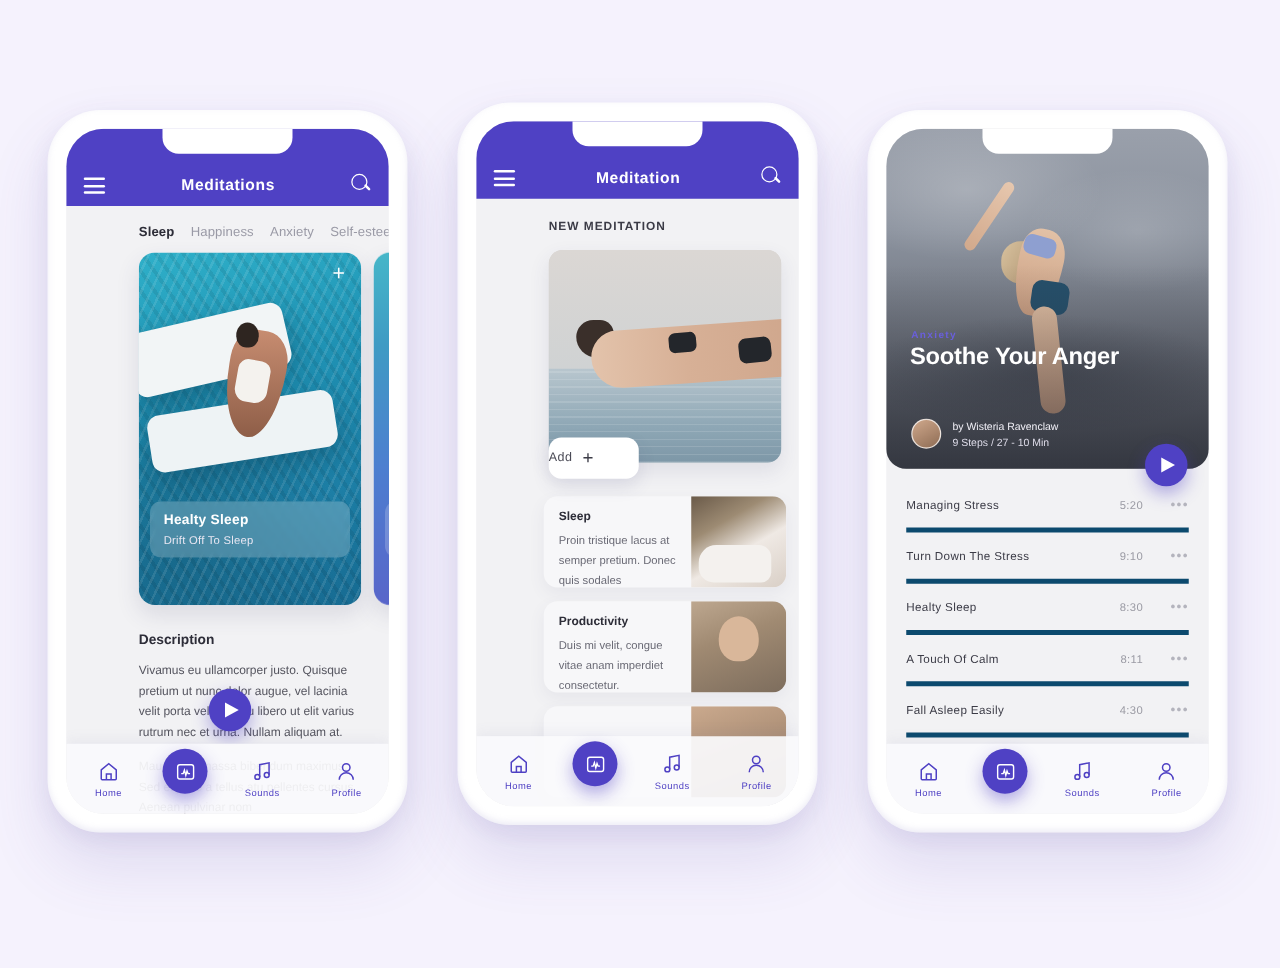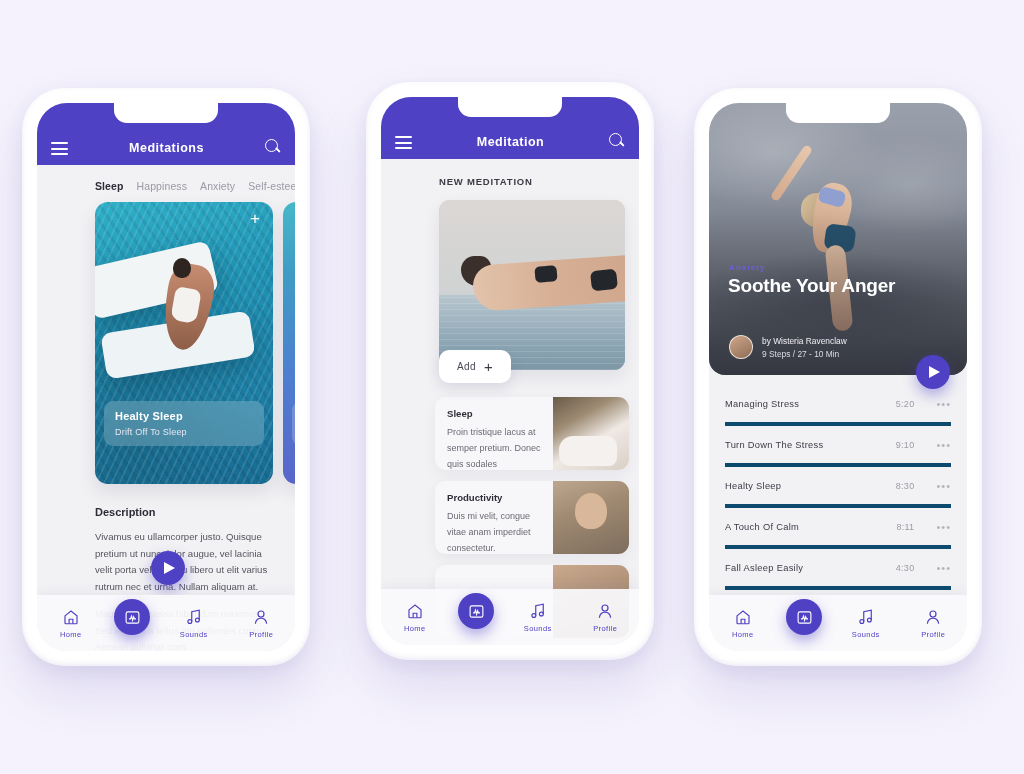--- a/index.html
+++ b/index.html
@@ -15,21 +15,21 @@
   .phone {
     position: absolute;
     width: 288px; height: 578px;
     background: #ffffff;
     border-radius: 42px;
     box-shadow:
       0 26px 50px rgba(90, 80, 160, 0.14),
       0 6px 18px rgba(90, 80, 160, 0.09),
       inset 0 -2px 5px rgba(180,175,215,0.25);
   }
-  .phone.p1 { left: 22px;  top: 88px; }
+  .phone.p1 { left: 38px;  top: 88px; }
   .phone.p2 { left: 366px; top: 82px; }
   .phone.p3 { left: 694px; top: 88px; }
 
   .screen {
     position: absolute;
     left: 15px; top: 15px;
     width: 258px; height: 548px;
     border-radius: 30px;
     overflow: hidden;
     background: #f2f2f4;
@@ -223,21 +223,21 @@
 
   .btnrow { display:flex; gap:9px; padding:0 14px; margin-top:-20px; position:relative; z-index:6; }
   .btn-play {
     flex:1; height:33px; border-radius:17px; background:#4f41c4; color:#fff;
     display:flex;align-items:center;justify-content:center;
     font-size:10px; font-weight:bold; letter-spacing:.6px;
     box-shadow:0 7px 15px rgba(79,65,196,.33); cursor:pointer;
   }
   .btn-add {
     width:72px; height:33px; border-radius:10px; background:#fff;
-    display:flex;align-items:center;justify-content:center; gap:8px;
+    display:flex;align-items:center;gap:8px;
     font-size:10px; color:#4a4a55; letter-spacing:.4px;
     box-shadow:0 6px 14px rgba(70,70,120,.13); cursor:pointer;
   }
   .btn-add .pl { font-size:15px; color:#3b3b46; font-weight:400; line-height:10px;}
 
   .mlist { margin-top:14px; display:flex; flex-direction:column; gap:11px; padding:0 10px; }
   .mcard {
     background:#f7f7f9; border-radius:11px; overflow:hidden;
     display:flex; align-items:stretch; height:73px;
     box-shadow:0 5px 13px rgba(80,80,130,.07);

